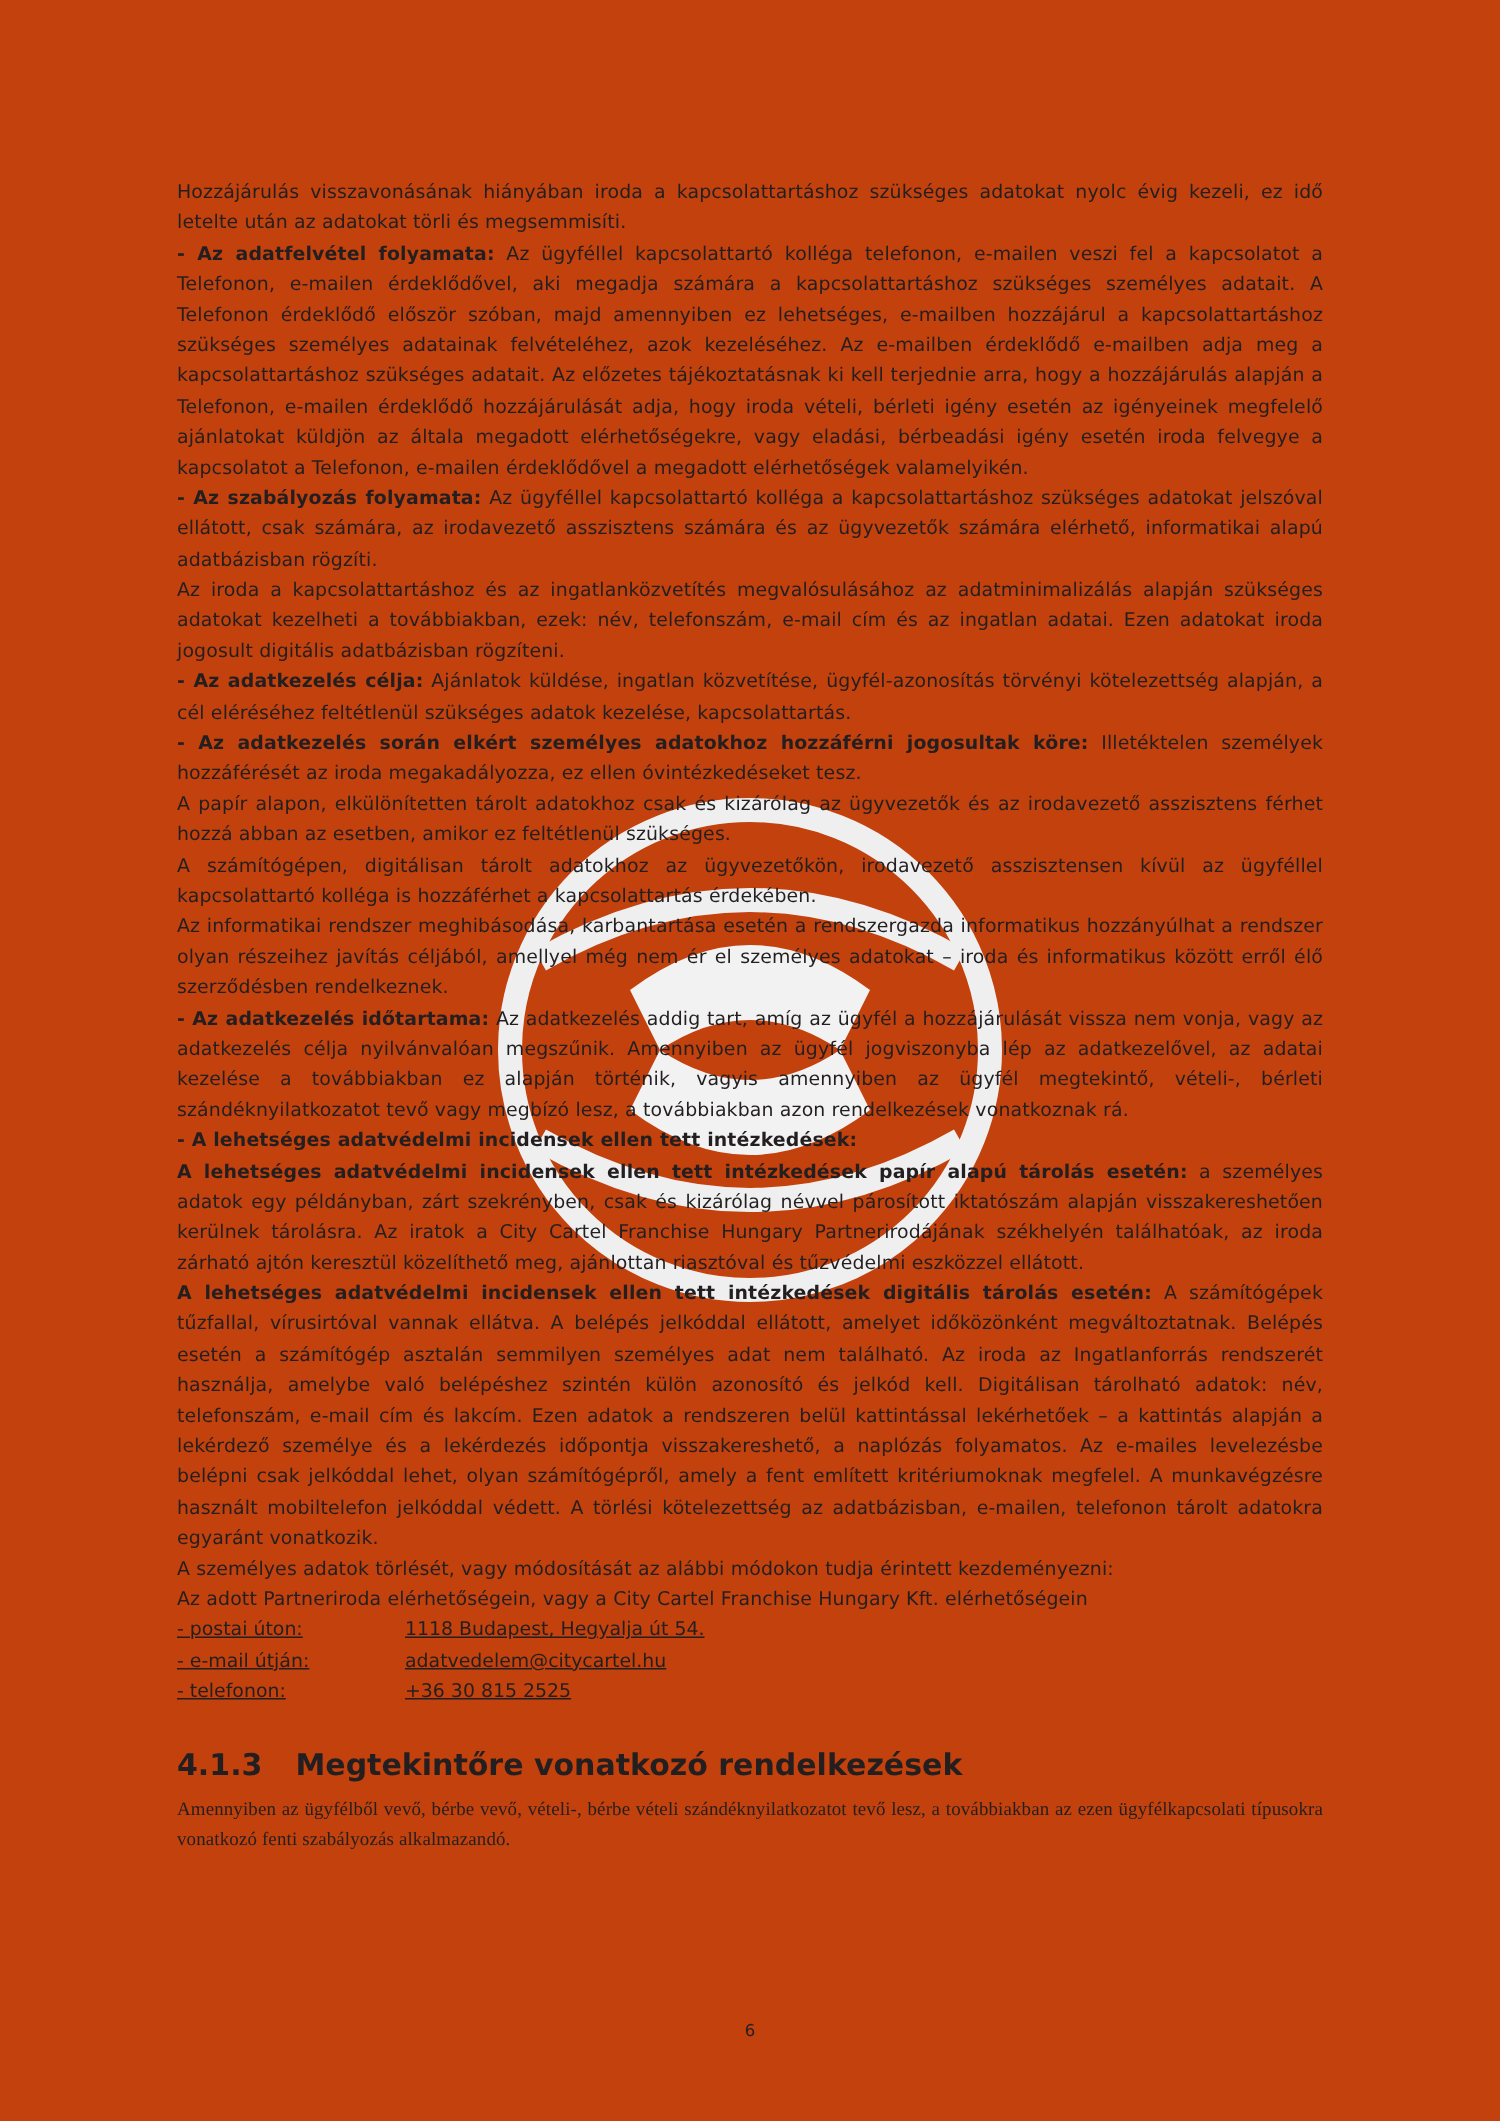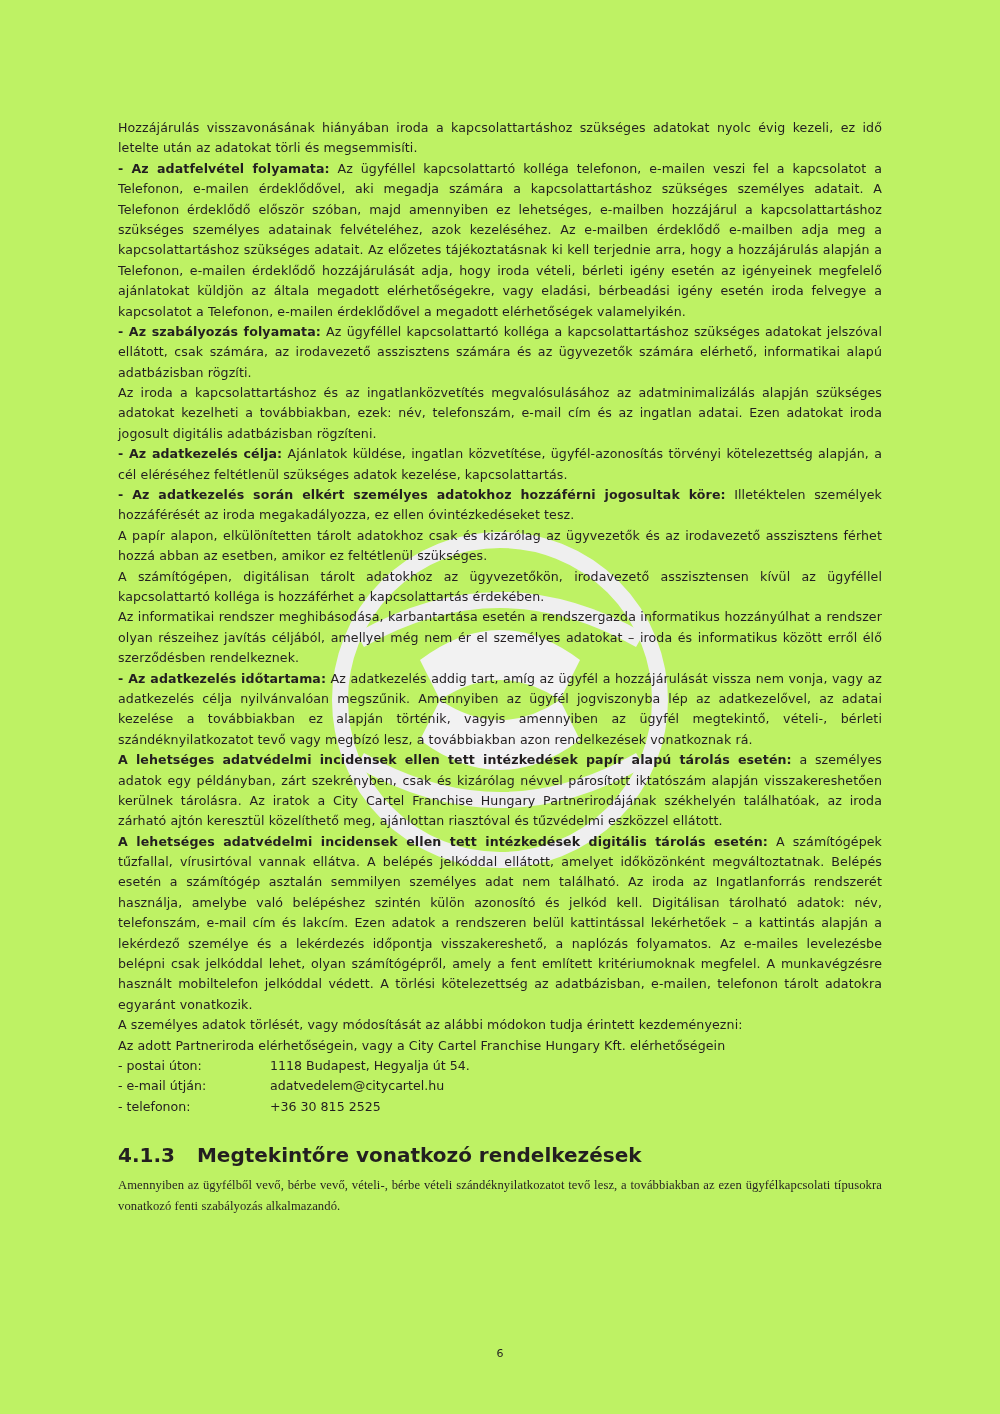--- a/index.html
+++ b/index.html
@@ -14,21 +14,21 @@
     color: #231f20;
     position: relative;
     overflow: hidden;
   }
   .page {
     position: absolute;
     left: 0;
     top: 0;
     width: 1000px;
     height: 1414px;
-    background: #bef264;
+    background: #c2410c;
   }
   .watermark {
     position: absolute;
     left: 0;
     top: 0;
     width: 1000px;
     height: 1414px;
     pointer-events: none;
     z-index: 0;
   }
@@ -57,20 +57,21 @@
     display: flex;
     gap: 22px;
   }
   .section-head .num { min-width: 42px; }
   .contact-table {
     margin-top: 0;
     border-collapse: collapse;
     font-size: 12.6px;
     line-height: 1.62;
     color: #231f20;
+    text-decoration: underline;
   }
   .contact-table td {
     padding: 0;
     vertical-align: top;
   }
   .contact-table td.lbl { width: 152px; }
   .after-head { margin-top: 8px; font-family: Liberation Serif, serif; }
   .footer-num {
     position: absolute;
     left: 0;
@@ -135,20 +136,23 @@
     </p>
 
     <p class="j">
       <span>Az informatikai rendszer meghibásodása, karbantartása esetén a rendszergazda informatikus hozzányúlhat a rendszer olyan részeihez javítás céljából, amellyel még nem ér el személyes adatokat – iroda és informatikus között erről élő szerződésben rendelkeznek.</span>
     </p>
 
     <p class="j">
       <b>- Az adatkezelés időtartama:</b><span> Az adatkezelés addig tart, amíg az ügyfél a hozzájárulását vissza nem vonja, vagy az adatkezelés célja nyilvánvalóan megszűnik. Amennyiben az ügyfél jogviszonyba lép az adatkezelővel, az adatai kezelése a továbbiakban ez alapján történik, vagyis amennyiben az ügyfél megtekintő, vételi-, bérleti szándéknyilatkozatot tevő vagy megbízó lesz, a továbbiakban azon rendelkezések vonatkoznak rá.</span>
     </p>
 
+    <p class="j">
+      <b>- A lehetséges adatvédelmi incidensek ellen tett intézkedések:</b>
+    </p>
 
     <p class="j">
       <b>A lehetséges adatvédelmi incidensek ellen tett intézkedések papír alapú tárolás esetén:</b><span> a személyes adatok egy példányban, zárt szekrényben, csak és kizárólag névvel párosított iktatószám alapján visszakereshetően kerülnek tárolásra. Az iratok a City Cartel Franchise Hungary Partnerirodájának székhelyén találhatóak, az iroda zárható ajtón keresztül közelíthető meg, ajánlottan riasztóval és tűzvédelmi eszközzel ellátott.</span>
     </p>
 
     <p class="j">
       <b>A lehetséges adatvédelmi incidensek ellen tett intézkedések digitális tárolás esetén:</b><span> A számítógépek tűzfallal, vírusirtóval vannak ellátva. A belépés jelkóddal ellátott, amelyet időközönként megváltoztatnak. Belépés esetén a számítógép asztalán semmilyen személyes adat nem található. Az iroda az Ingatlanforrás rendszerét használja, amelybe való belépéshez szintén külön azonosító és jelkód kell. Digitálisan tárolható adatok: név, telefonszám, e-mail cím és lakcím. Ezen adatok a rendszeren belül kattintással lekérhetőek – a kattintás alapján a lekérdező személye és a lekérdezés időpontja visszakereshető, a naplózás folyamatos. Az e-mailes levelezésbe belépni csak jelkóddal lehet, olyan számítógépről, amely a fent említett kritériumoknak megfelel. A munkavégzésre használt mobiltelefon jelkóddal védett. A törlési kötelezettség az adatbázisban, e-mailen, telefonon tárolt adatokra egyaránt vonatkozik.</span>
     </p>
 
     <p class="j">

